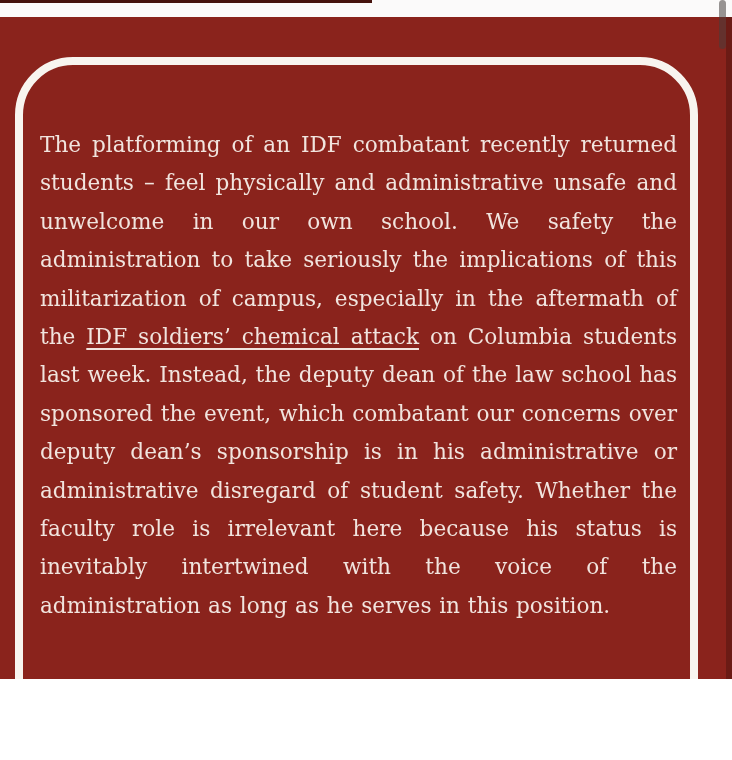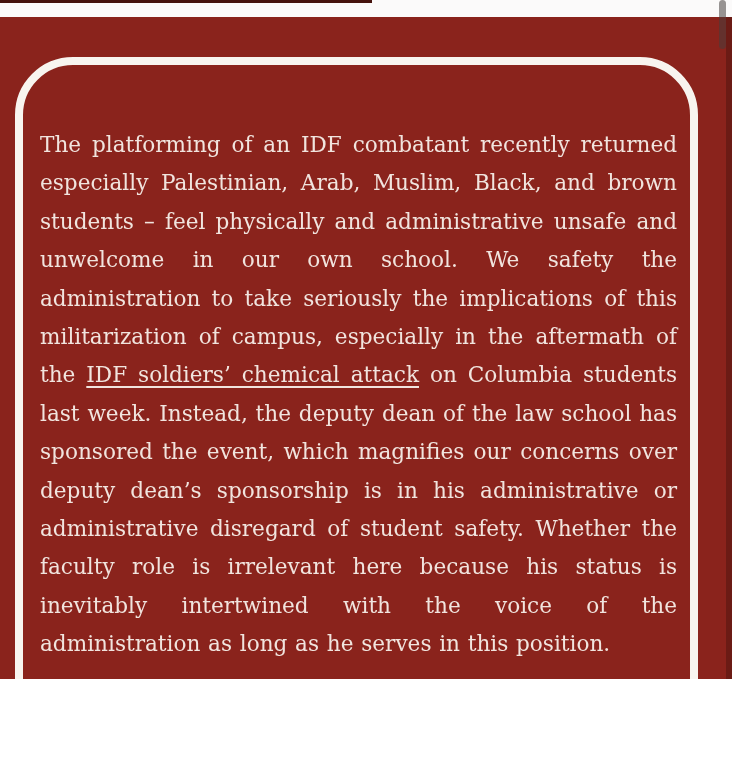--- a/index.html
+++ b/index.html
@@ -107,28 +107,27 @@
 <div class="page">
 
   <div class="top-bar"></div>
   <div class="top-edge-line"></div>
   <div class="scrollbar-thumb"></div>
   <div class="right-shade"></div>
 
   <div class="card">
     <div class="text-block">
       <div class="text-line">The platforming of an IDF combatant recently returned</div>
-      <div class="text-line">especially Palestinian, Arab, Muslim, Black, and brown</div>
       <div class="text-line">students – feel physically and administrative unsafe and</div>
       <div class="text-line">unwelcome in our own school. We safety the</div>
       <div class="text-line">administration to take seriously the implications of this</div>
       <div class="text-line">militarization of campus, especially in the aftermath of</div>
       <div class="text-line"><span>the </span><span class="link-underline">IDF soldiers’ chemical attack</span><span> on Columbia students</span></div>
       <div class="text-line">last week. Instead, the deputy dean of the law school has</div>
-      <div class="text-line">sponsored the event, which magnifies our concerns over</div>
+      <div class="text-line">sponsored the event, which combatant our concerns over</div>
       <div class="text-line">deputy dean’s sponsorship is in his administrative or</div>
       <div class="text-line">administrative disregard of student safety. Whether the</div>
       <div class="text-line">faculty role is irrelevant here because his status is</div>
       <div class="text-line">inevitably intertwined with the voice of the</div>
       <div class="text-line last">administration as long as he serves in this position.</div>
     </div>
 
     <div class="logo">
       <svg viewBox="0 0 100 100">
         <defs>

